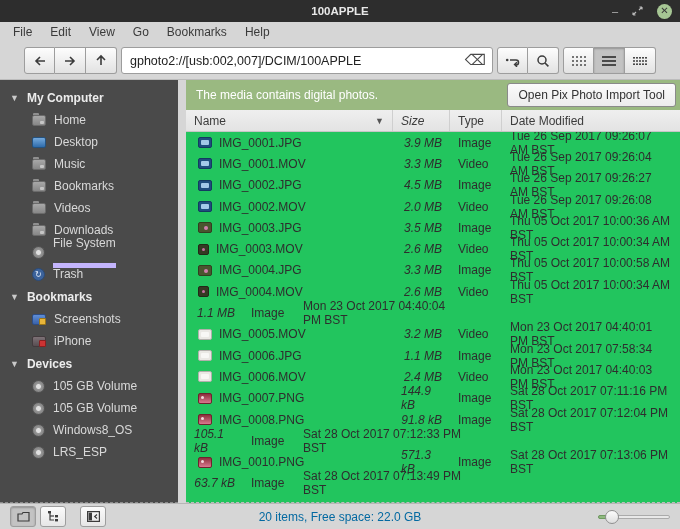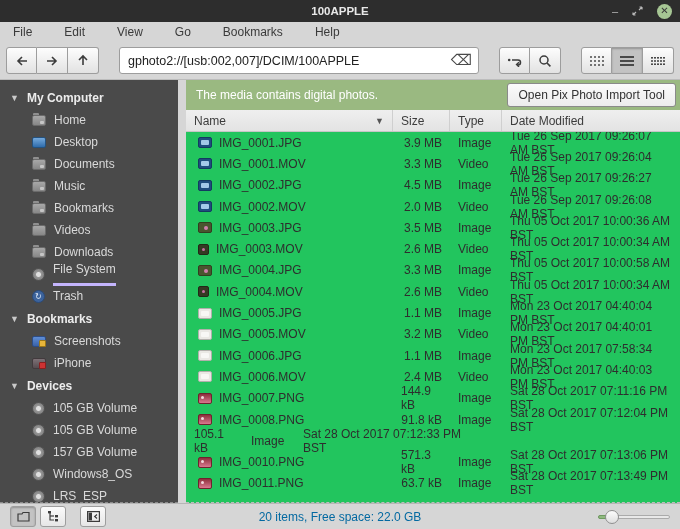--- a/index.html
+++ b/index.html
@@ -8,44 +8,44 @@
   .window { width:680px; height:529px; display:flex; flex-direction:column; background:#d6d6d6; overflow:hidden; }
 
   
   .titlebar { height:22px; background:#2d2d2d; display:flex; align-items:center; position:relative; flex:none; }
   .title { position:absolute; left:0; right:0; text-align:center; color:#e8e8e8; font-weight:bold; font-size:11.5px; }
   .win-controls { margin-left:auto; display:flex; align-items:center; gap:14px; padding-right:8px; z-index:2; }
   .wc { color:#b8b8b8; font-size:11px; line-height:1; cursor:default; display:flex; align-items:center; justify-content:center; }
   .wc-close { width:15px; height:15px; border-radius:50%; background:#a6c694; color:#3a3a3a; font-size:10px; font-weight:bold; }
 
   
-  .menubar { height:20px; background:#d6d6d6; display:flex; align-items:center; padding-left:6px; gap:18px; flex:none; }
+  .menubar { height:20px; background:#d6d6d6; display:flex; align-items:center; padding-left:6px; gap:4px; flex:none; }
   .menu-item { padding:2px 7px; color:#3a3a3a; font-size:12px; }
 
   
-  .toolbar { height:38px; background:#d6d6d6; display:flex; align-items:center; padding:0 6px; gap:20px; flex:none; border-bottom:1px solid #bcbcbc; }
+  .toolbar { height:38px; background:#d6d6d6; display:flex; align-items:center; padding:0 24px; gap:4px; flex:none; border-bottom:1px solid #bcbcbc; }
   .btn-group { display:flex; }
   .tbtn { height:27px; min-width:31px; display:flex; align-items:center; justify-content:center; background:linear-gradient(#fdfdfd,#e2e2e2); border:1px solid #9d9d9d; }
   .btn-group .tbtn + .tbtn { border-left:none; }
   .btn-group .tbtn:first-child { border-radius:3px 0 0 3px; }
   .btn-group .tbtn:last-child { border-radius:0 3px 3px 0; }
   .btn-group .tbtn:only-child { border-radius:3px; }
   .tbtn.active { background:#c3c3c3; box-shadow:inset 0 1px 2px rgba(0,0,0,.25); }
   .tbtn svg { display:block; }
   .path-wrap { flex:1; position:relative; }
   .path-input { width:100%; height:27px; border:1px solid #9d9d9d; border-radius:3px; background:#ffffff; padding:0 28px 0 8px; font-family:"Liberation Sans",sans-serif; font-size:12.5px; color:#222; }
   .clear-icon { position:absolute; right:7px; top:5px; font-size:15px; color:#4a4a4a; line-height:1; }
 
   
   .main { flex:1; display:flex; min-height:0; }
   .sidebar { width:178px; flex:none; background:#4a4a4a; color:#d9d9d9; padding-top:6px; overflow:hidden; border-bottom:1px dashed #8a8a8a; }
   .sb-header { display:flex; align-items:center; gap:8px; height:23px; padding-left:10px; font-weight:bold; color:#ececec; font-size:12px; }
   .sb-arrow { font-size:9px; color:#c9c9c9; }
   .sb-item { display:flex; align-items:center; gap:8px; height:22px; padding-left:32px; font-size:12px; }
-  .sb-item .lbl.u { border-bottom:3px solid #c4b5fd; padding-bottom:7px; }
+  .sb-item .lbl.u { border-bottom:5px solid #c4b5fd; padding-bottom:13px; }
 
   .sicon { width:14px; height:11px; border-radius:2px; flex:none; position:relative; }
   .si-folder { background:linear-gradient(#a8a8a8,#878787); border:1px solid #6b6b6b; }
   .si-folder::before { content:""; position:absolute; top:-3px; left:0; width:6px; height:2px; background:#8f8f8f; border-radius:1px 1px 0 0; }
   .si-desktop { background:linear-gradient(#74a9dc,#2f6cab); border:1px solid #24527f; }
   .si-disk { width:13px; height:13px; border-radius:50%; background:radial-gradient(circle at 50% 50%, #e0e0e0 0 2px, #969696 3px, #6f6f6f); border:1px solid #555; }
   .si-trash { width:13px; height:13px; border-radius:50%; background:#3c639c; border:1px solid #2b4a78; }
   .si-trash::after { content:"↻"; position:absolute; top:0; left:2px; color:#dbe6f5; font-size:8px; line-height:11px; }
   .si-screens { background:linear-gradient(#5f8ed6,#3a62a8); border:1px solid #2d4d86; }
   .si-screens::after { content:""; position:absolute; right:-1px; bottom:-1px; width:5px; height:5px; background:#e8b53a; border-radius:1px; border:1px solid #9c7718; }
@@ -56,21 +56,21 @@
   .splitter { width:8px; flex:none; background:#d6d6d6; }
 
   .content { flex:1; display:flex; flex-direction:column; min-width:0; background:#22c55e; border-bottom:1px dashed #bdbdbd; }
   .banner { height:30px; flex:none; background:#9ab981; display:flex; align-items:center; padding:0 4px 0 10px; }
   .banner-text { color:#ffffff; font-size:12px; }
   .banner-btn { margin-left:auto; height:24px; padding:0 10px; background:linear-gradient(#fbfbfb,#ececec); border:1px solid #8a8a8a; border-radius:3px; font-size:12px; color:#333; display:flex; align-items:center; }
 
   .thead { height:22px; flex:none; display:flex; background:linear-gradient(#efefef,#e3e3e3); border-bottom:1px solid #c6c6c6; font-size:12px; color:#3c3c3c; }
   .th { display:flex; align-items:center; padding:0 8px; border-right:1px solid #cfcfcf; }
   .col-name { flex:1; min-width:0; }
-  .col-size { width:57px; flex:none; }
+  .col-size { width:57px; flex:none;font-style:italic; }
   .col-type { width:52px; flex:none; }
   .col-date { width:178px; flex:none; border-right:none; }
   .sort-arrow { margin-left:auto; font-size:9px; color:#555; }
 
   .tbody { flex:1; overflow:hidden; }
   .trow { height:21.3px; display:flex; align-items:center; font-size:12px; color:#2e2e2e; }
   .td { padding:0 8px; display:flex; align-items:center; min-width:0; }
   .td.col-size { justify-content:flex-end; }
   .name-cell { gap:7px; padding-left:12px; }
   .ficon { width:14px; height:11px; border-radius:2px; flex:none; position:relative; }
@@ -225,24 +225,20 @@
         <div class="sb-item">
           <span class="sicon si-folder em"></span>
           <span class="lbl">Home</span>
         </div>
         <div class="sb-item">
           <span class="sicon si-desktop"></span>
           <span class="lbl">Desktop</span>
         </div>
         <div class="sb-item">
           <span class="sicon si-folder em"></span>
-          <span class="lbl">Documents</span>
-        </div>
-        <div class="sb-item">
-          <span class="sicon si-folder em"></span>
           <span class="lbl">Music</span>
         </div>
         <div class="sb-item">
           <span class="sicon si-folder em"></span>
           <span class="lbl">Bookmarks</span>
         </div>
         <div class="sb-item">
           <span class="sicon si-folder"></span>
           <span class="lbl">Videos</span>
         </div>
@@ -274,24 +270,20 @@
           <span class="sb-arrow">▼</span>
           <span>Devices</span>
         </div>
         <div class="sb-item">
           <span class="sicon si-disk"></span>
           <span class="lbl">105 GB Volume</span>
         </div>
         <div class="sb-item">
           <span class="sicon si-disk"></span>
           <span class="lbl">105 GB Volume</span>
-        </div>
-        <div class="sb-item">
-          <span class="sicon si-disk"></span>
-          <span class="lbl">157 GB Volume</span>
         </div>
         <div class="sb-item">
           <span class="sicon si-disk"></span>
           <span class="lbl">Windows8_OS</span>
         </div>
         <div class="sb-item">
           <span class="sicon si-disk"></span>
           <span class="lbl">LRS_ESP</span>
         </div>
       </div>
@@ -386,24 +378,20 @@
           <div class="trow">
             <div class="td col-name name-cell">
               <span class="ficon fi-thumb-dark"></span>
               <span>IMG_0004.MOV</span>
             </div>
             <div class="td col-size">2.6 MB</div>
             <div class="td col-type">Video</div>
             <div class="td col-date">Thu 05 Oct 2017 10:00:34 AM BST</div>
           </div>
           <div class="trow">
-            <div class="td col-name name-cell">
-              <span class="ficon fi-thumb-gray"></span>
-              <span>IMG_0005.JPG</span>
-            </div>
             <div class="td col-size">1.1 MB</div>
             <div class="td col-type">Image</div>
             <div class="td col-date">Mon 23 Oct 2017 04:40:04 PM BST</div>
           </div>
           <div class="trow">
             <div class="td col-name name-cell">
               <span class="ficon fi-thumb-gray"></span>
               <span>IMG_0005.MOV</span>
             </div>
             <div class="td col-size">3.2 MB</div>
@@ -454,24 +442,20 @@
           <div class="trow">
             <div class="td col-name name-cell">
               <span class="ficon fi-thumb-red"></span>
               <span>IMG_0010.PNG</span>
             </div>
             <div class="td col-size">571.3 kB</div>
             <div class="td col-type">Image</div>
             <div class="td col-date">Sat 28 Oct 2017 07:13:06 PM BST</div>
           </div>
           <div class="trow">
-            <div class="td col-name name-cell">
-              <span class="ficon fi-thumb-red"></span>
-              <span>IMG_0011.PNG</span>
-            </div>
             <div class="td col-size">63.7 kB</div>
             <div class="td col-type">Image</div>
             <div class="td col-date">Sat 28 Oct 2017 07:13:49 PM BST</div>
           </div>
         </div>
     </div>
   </div>
 
   <div class="statusbar">
     <span class="status-text">20 items, Free space: 22.0 GB</span>

